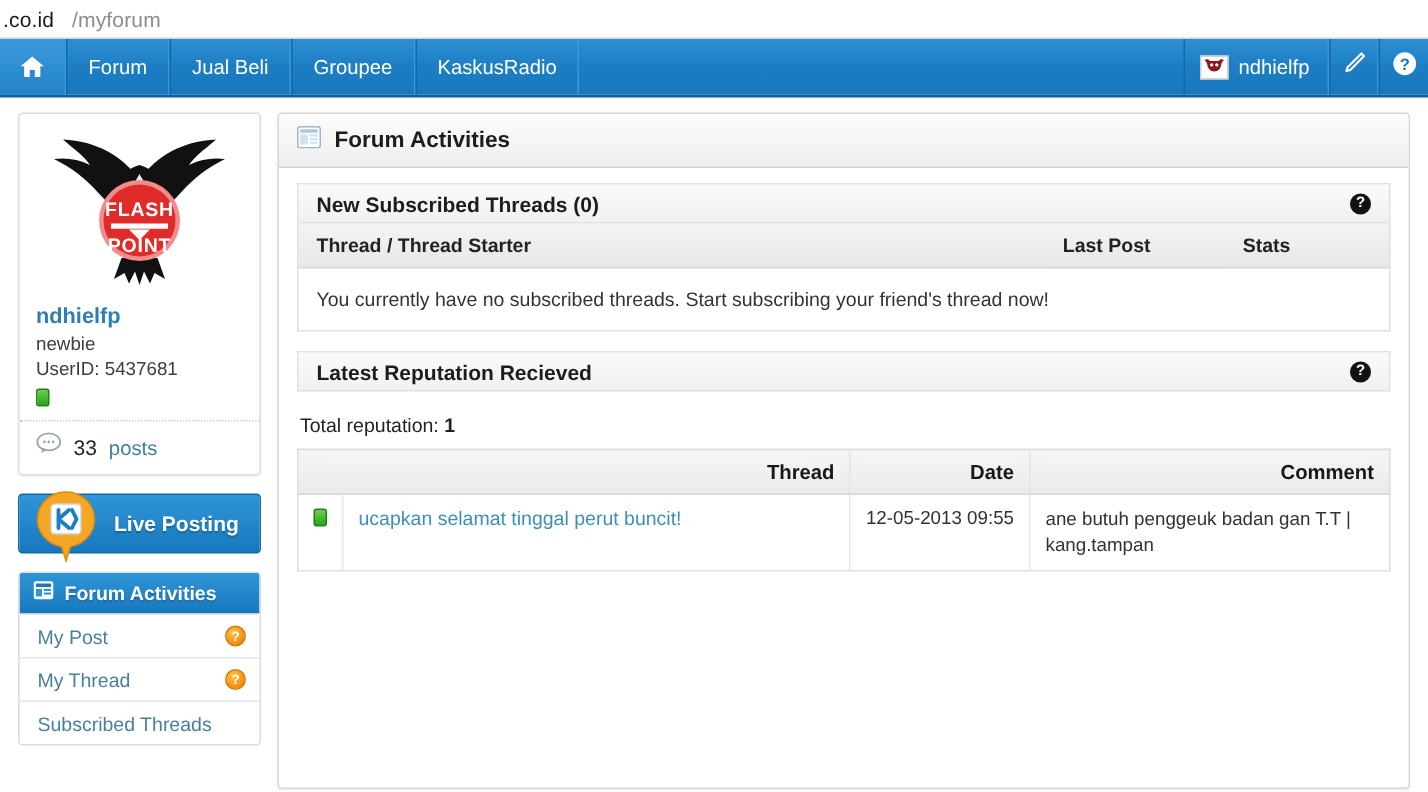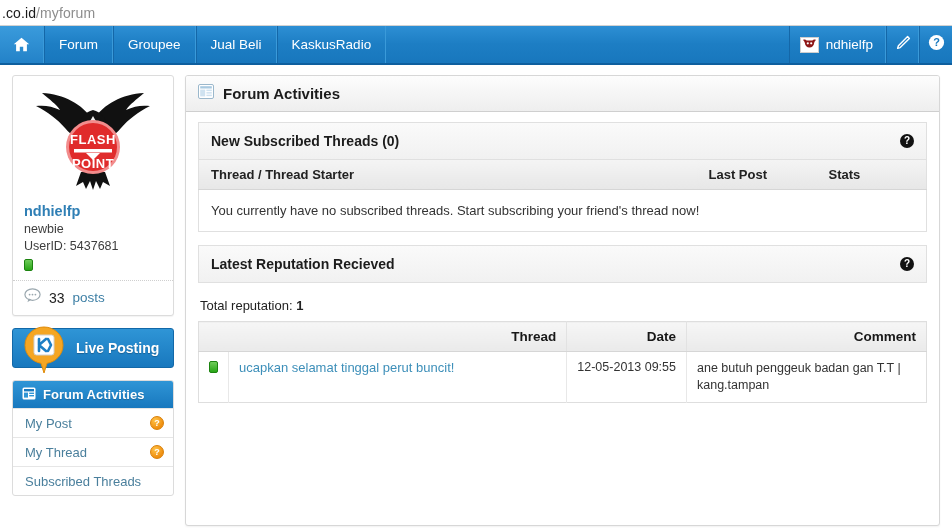--- a/index.html
+++ b/index.html
@@ -10,20 +10,21 @@
     overflow: hidden;
   }
 
   
   .urlbar {
     height: 26px;
     background: #ffffff;
     border-bottom: 1px solid #d2d2d2;
     display: flex; align-items: center;
     padding-left: 2px;
+    gap: 12px;
   }
   .url-domain { font-size: 14px; color: #1a1a1a; letter-spacing: .1px; }
   .url-path   { font-size: 14px; color: #8d8d8d; letter-spacing: .1px; }
 
   
   .topnav {
     height: 39px;
     background: linear-gradient(to bottom, #2d8fd4 0%, #1d7ec4 48%, #1877bd 100%);
     border-bottom: 2px solid #0e5f9e;
     display: flex; align-items: stretch;
@@ -184,21 +185,21 @@
     border-bottom: 1px solid #cfcfcf;
     display: flex; align-items: center; gap: 9px;
     padding: 0 12px;
   }
   .main-header-title { font-size: 15px; font-weight: bold; color: #1c1c1c; }
 
   .main-body { padding: 10px 12px 0 12px; }
 
   .panel { margin-bottom: 13px; }
   .panel-head {
-    height: 38px;
+    height: 27px;
     background: linear-gradient(to bottom,#fafafa,#f1f1f1);
     border: 1px solid #e0e0e0;
     display: flex; align-items: center;
     padding: 0 12px;
   }
   .panel-title { font-size: 14px; font-weight: bold; color: #1c1c1c; flex:1; }
   .help-dot {
     width: 14px; height: 14px; border-radius: 50%;
     background: #121212; color: #fff;
     font-size: 10px; font-weight: bold;
@@ -272,24 +273,24 @@
         <svg width="17" height="15" viewBox="0 0 17 15">
           <path d="M8.5 0.7 L16.2 7.2 L13.9 7.2 L13.9 14.3 L10.2 14.3 L10.2 9.7 L6.8 9.7 L6.8 14.3 L3.1 14.3 L3.1 7.2 L0.8 7.2 Z" fill="#ffffff"></path>
         </svg>
       </span>
     </div>
 
     <div class="nav-item">
       <span>Forum</span>
     </div>
     <div class="nav-item">
+      <span>Jual Beli</span>
+    </div>
+    <div class="nav-item">
       <span>Groupee</span>
-    </div>
-    <div class="nav-item">
-      <span>Jual Beli</span>
     </div>
     <div class="nav-item">
       <span>KaskusRadio</span>
     </div>
   </div>
 
   <div class="nav-right">
     <div class="nav-user">
       <span class="nav-avatar">
         <svg width="15" height="13" viewBox="0 0 15 13">

